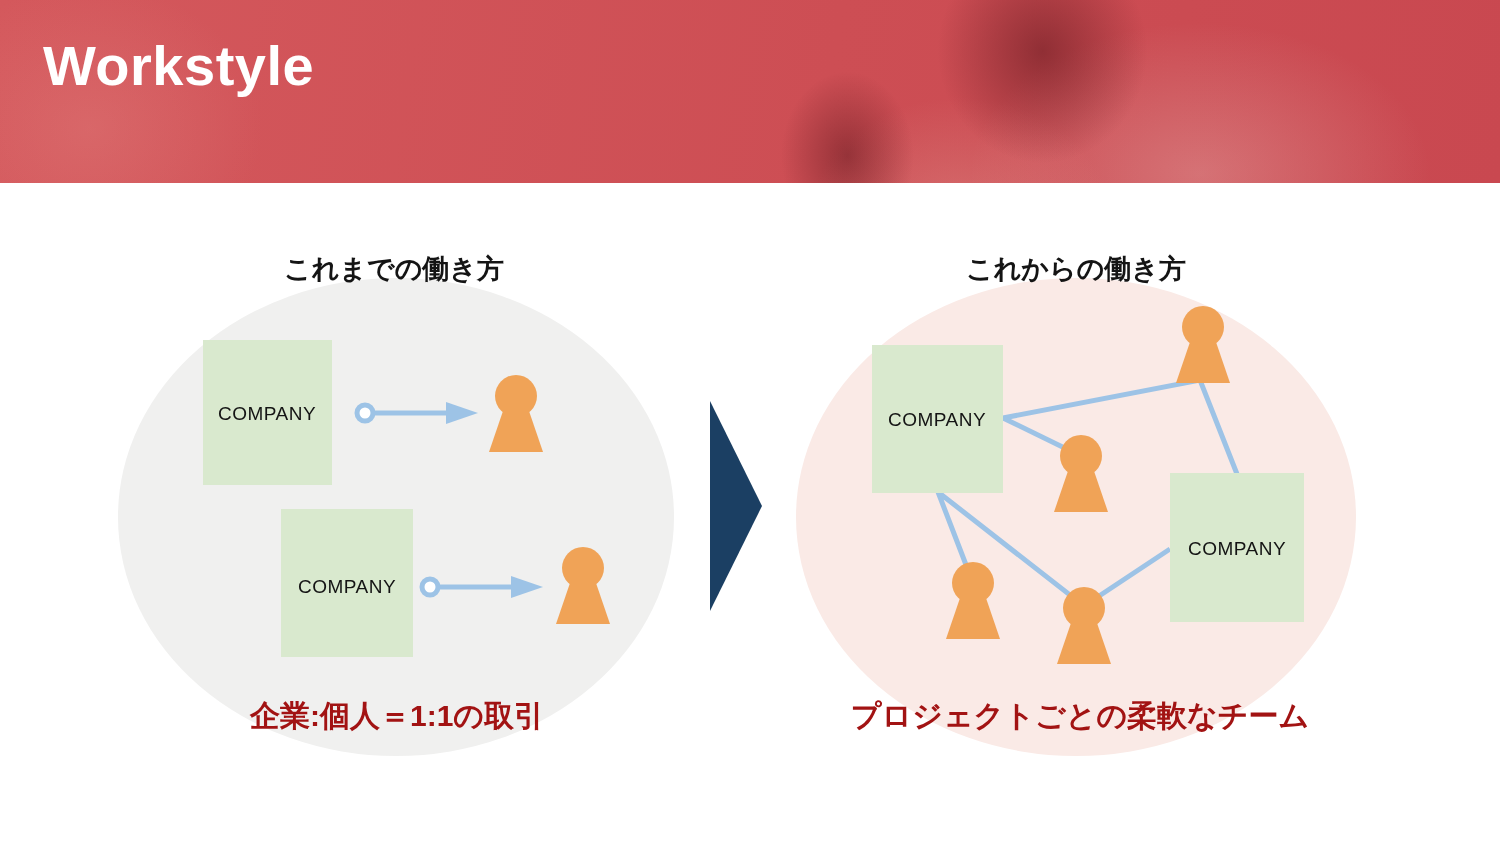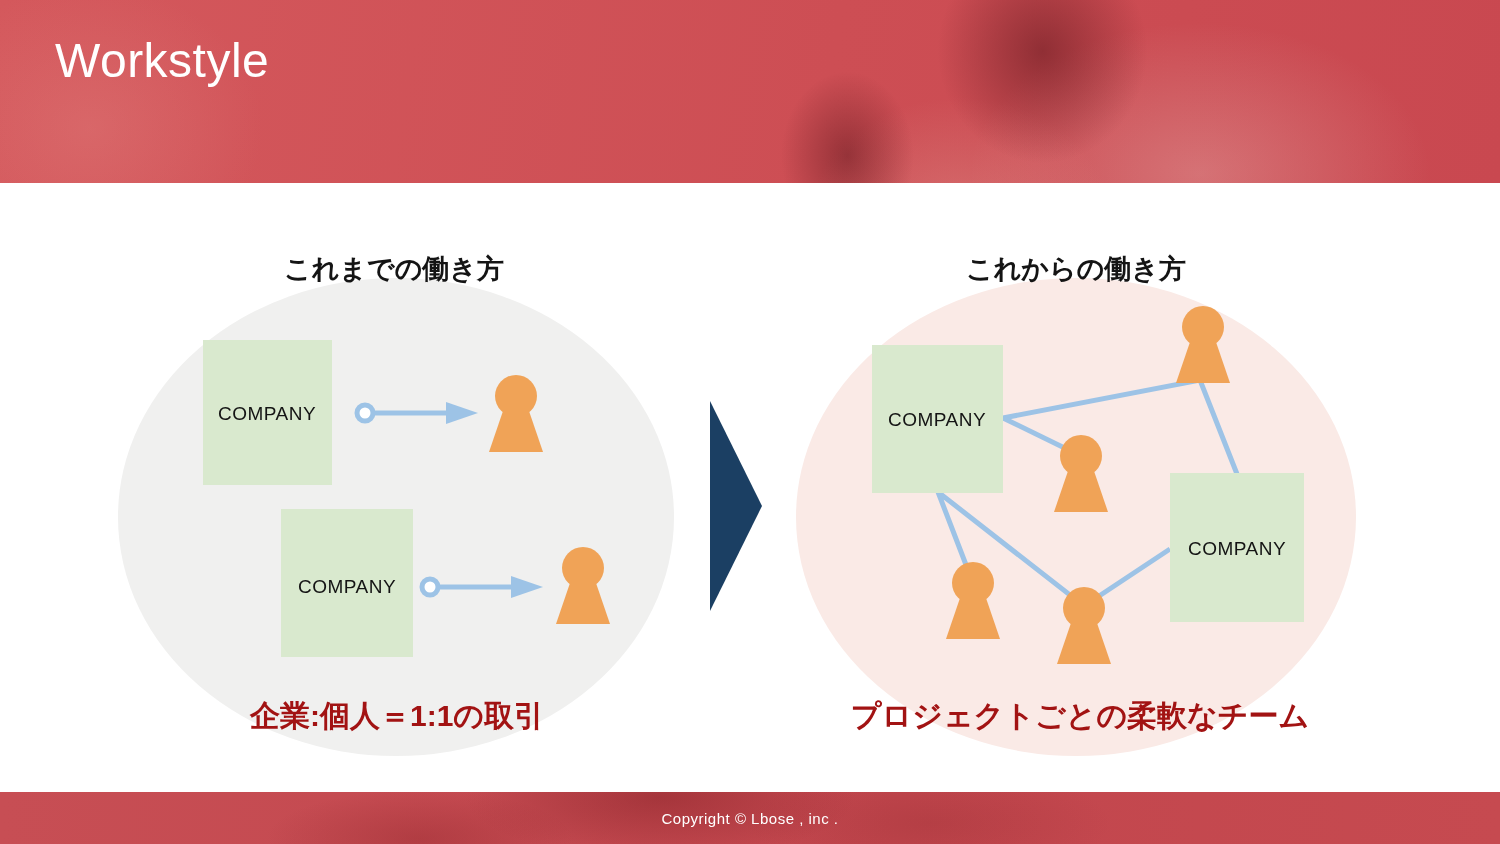--- a/index.html
+++ b/index.html
@@ -14,22 +14,22 @@
     position:absolute; left:0; top:0; width:1500px; height:183px; z-index:2;
     background:
       radial-gradient(95px 120px at 56.5% 85%, rgba(95,22,28,0.50), transparent 70%),
       radial-gradient(150px 160px at 69.5% 28%, rgba(95,22,28,0.55), transparent 70%),
       radial-gradient(210px 170px at 64% 120%, rgba(235,175,165,0.32), transparent 72%),
       radial-gradient(320px 210px at 80% 95%, rgba(238,205,200,0.30), transparent 72%),
       radial-gradient(240px 200px at 6% 70%, rgba(233,150,145,0.25), transparent 72%),
       linear-gradient(100deg, #d4585c 0%, #cd4e54 55%, #c94850 100%);
   }
   .header-title {
-    position:absolute; left:55px; top:33px;
-    font-size:48px; font-weight:400; color:#ffffff; letter-spacing:0.5px;
+    position:absolute; left:43px; top:33px;
+    font-size:56px; font-weight:700; color:#ffffff; letter-spacing:0.5px;
   }
   .header-subtitle {
     position:absolute; left:58px; top:108px;
     font-size:19px; font-weight:600; color:#ffffff; letter-spacing:1px;
   }
 
   
   .footer {
     position:absolute; left:0; top:792px; width:1500px; height:52px; z-index:2;
     background:
@@ -113,17 +113,14 @@
       <use href="#person" transform="translate(973,639)"></use>
       <use href="#person" transform="translate(1084,664)"></use>
     </g>
 
     <text x="937" y="426" text-anchor="middle" class="svg-company">COMPANY</text>
     <text x="1237" y="555" text-anchor="middle" class="svg-company">COMPANY</text>
 
     <text x="1080" y="726" text-anchor="middle" class="svg-caption">プロジェクトごとの柔軟なチーム</text>
   </svg>
 
-  <div class="footer">
-    <div class="footer-text">Copyright © Lbose , inc .</div>
-  </div>
 
 </div>
 
 </body></html>

